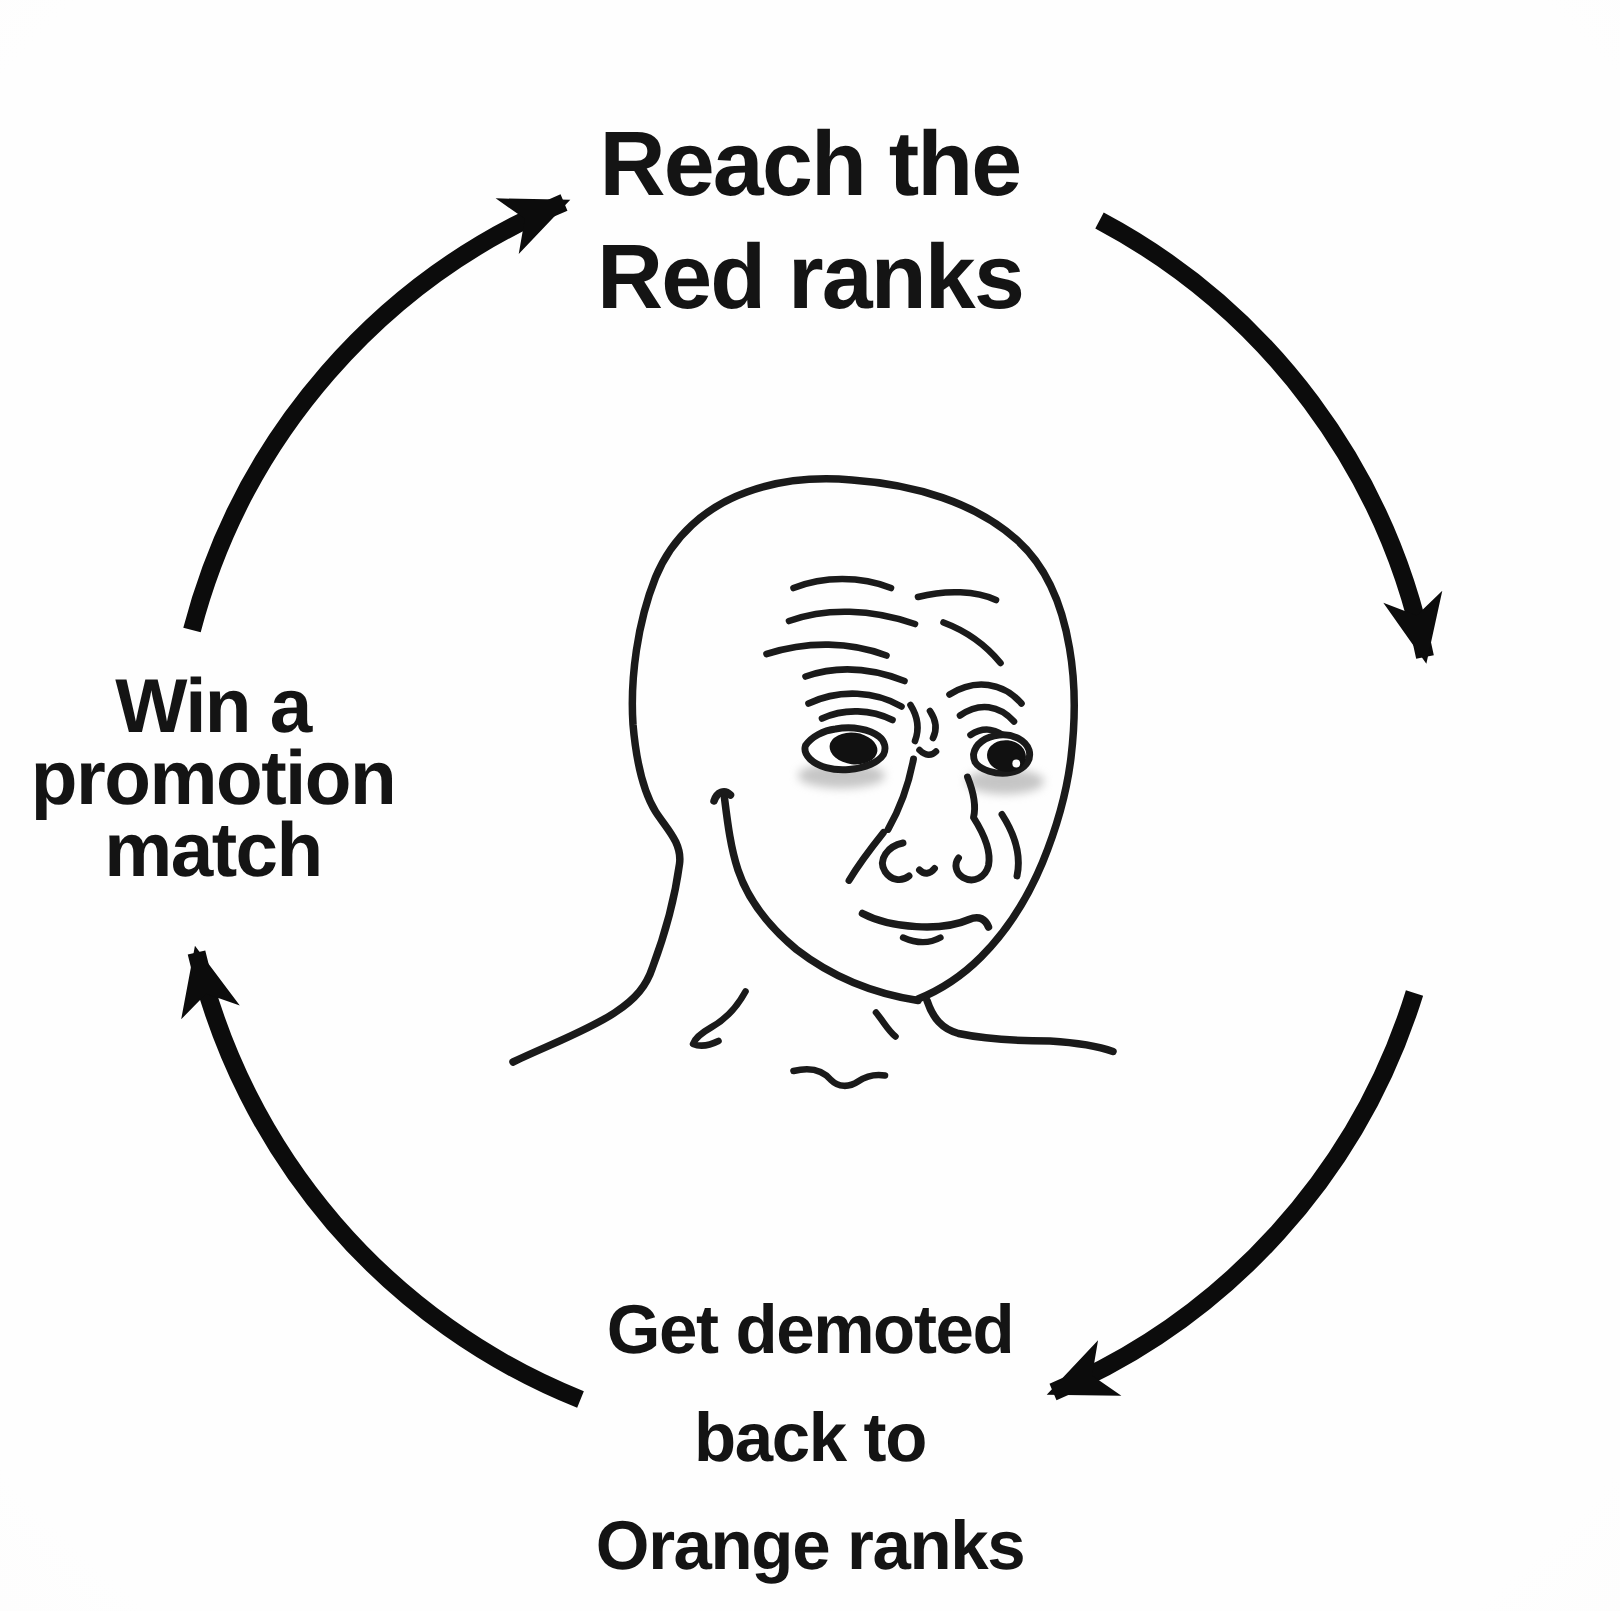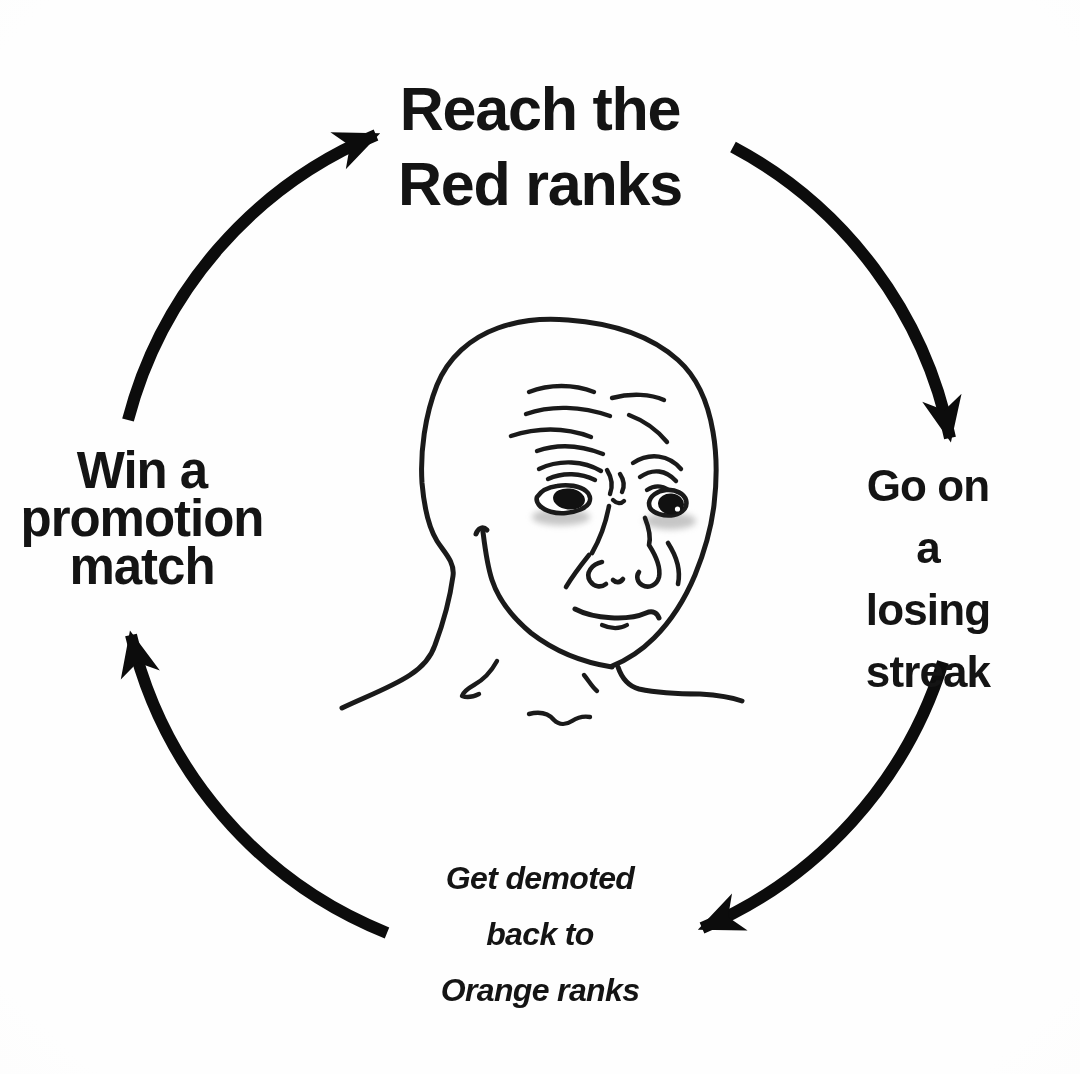--- a/index.html
+++ b/index.html
@@ -25,21 +25,21 @@
     position: absolute;
     transform: translateX(-50%);
     font-weight: 700;
     color: #141414;
     text-align: center;
     white-space: pre-line;
     letter-spacing: -0.02em;
   }
   .label.top    { left: 540px; top: 72px;  font-size: 61px; line-height: 75px; }
   .label.right  { left: 928px; top: 455px; font-size: 44px; line-height: 62px; }
-  .label.bottom { left: 540px; top: 850px; font-size: 32px; line-height: 56px; font-style: italic; }
+  .label.bottom { left: 540px; top: 850px; font-size: 46px; line-height: 72px; }
   .label.left   { left: 142px; top: 447px; font-size: 51px; line-height: 48px; }
 </style>
 </head>
 <body>
 
 <div class="stage">
 
   <svg class="layer" width="1080" height="1074" viewBox="0 0 1080 1074">
     <defs>
       <marker id="ah" viewBox="0 0 10 10" refX="9" refY="5" markerWidth="4.2" markerHeight="3.8" orient="auto">
@@ -154,23 +154,20 @@
         <path d="M 529 714 C 541 711 549 714 554 720
                  C 559 725 566 725 572 721
                  C 578 717 584 716 590 717" stroke-width="4.4"></path>
       </g>
     </g>
   </svg>
 
   <div class="label top">Reach the
 Red ranks</div>
 
-  <div class="label right">Go on a
-losing
-streak</div>
 
   <div class="label bottom">Get demoted
 back to
 Orange ranks</div>
 
   <div class="label left">Win a
 promotion
 match</div>
 
 </div>

